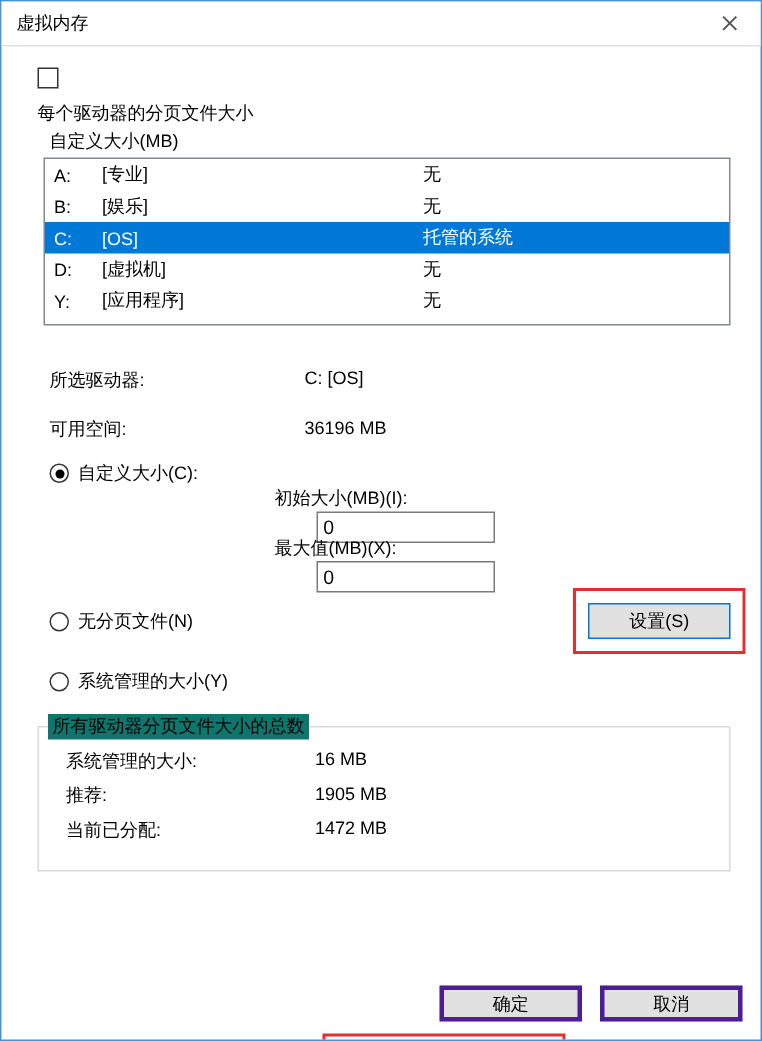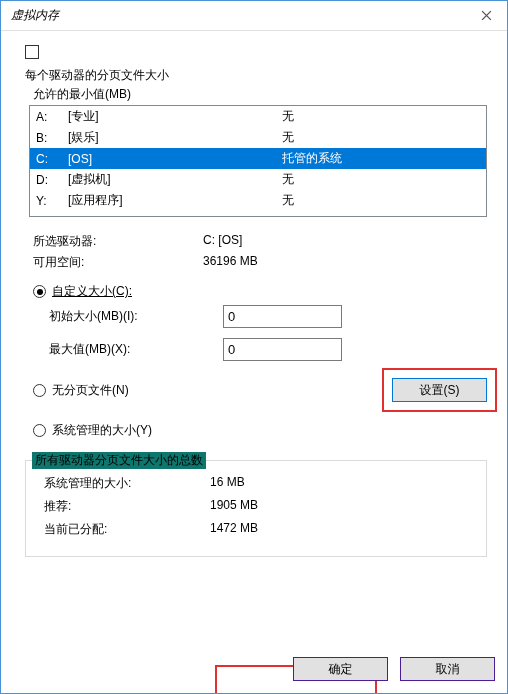--- a/index.html
+++ b/index.html
@@ -1,50 +1,50 @@
 <!DOCTYPE html>
 <html><head>
 <meta charset="utf-8">
 <style>
 * { box-sizing: border-box; margin: 0; padding: 0; font-family: "Microsoft YaHei", "Segoe UI", sans-serif; font-size: 12px; }
 body { background: #fff; width: 508px; height: 694px; border: 1px solid #4a92d6; overflow: hidden; }
 .titlebar { height: 30px; background: #fff; border-bottom: 1px solid #e0e0e0; display: flex; align-items: center; padding: 0 0 0 10px; }
-.titlebar-title { flex: 1; font-size: 12px; color: #000; font-style: italic; }
+.titlebar-title { flex: 1; font-size: 12px; color: #000; }
 .close-btn { width: 46px; height: 30px; display: flex; align-items: center; justify-content: center; font-size: 15px; }
 .close-btn svg { stroke: #555; }
 .content { padding: 14px 18px 10px 18px; }
 .chk-row { display: flex; align-items: center; margin-bottom: 8px; padding-left: 6px; }
 .chk { width: 14px; height: 14px; border: 1px solid #333; margin-right: 6px; }
 .section-lbl { margin: 6px 0 2px 6px; }
 .drives-headers { display: flex; padding: 0 6px 0 14px; margin-top: 2px; }
 .dh1 { width: 218px; }
 .dh2 { flex: 1; }
 .drives-box { border: 1px solid #828790; margin: 2px 4px 0 10px; height: 112px; overflow: hidden; background: #fff; }
 .drow { display: flex; padding: 1px 0 1px 6px; height: 21px; align-items: center; }
 .drow.sel { background: #0078d7; color: #fff; }
 .dcol1 { width: 32px; }
 .dcol2 { width: 214px; }
 .dcol3 { flex: 1; }
 .gap { height: 16px; }
-.info-row { display: flex; padding: 0 0 4px 14px; }
+.info-row { display: flex; padding: 0 0 4px 14px; margin-top: 12px; }
 .info-l { width: 170px; }
-.radio-row { display: flex; align-items: center; padding: 0 0 0 14px; margin-top: 6px; text-decoration: underline; }
+.radio-row { display: flex; align-items: center; padding: 0 0 0 14px; margin-top: 6px; }
 .radio { width: 13px; height: 13px; border: 1px solid #333; border-radius: 50%; margin-right: 6px; position: relative; }
 .radio.on::after { content: ""; position: absolute; left: 2.5px; top: 2.5px; width: 6px; height: 6px; border-radius: 50%; background: #000; }
 .redbox1 { border: 2px solid #e03030; position: absolute; left: 196px; top: 365px; width: 162px; height: 80px; }
 .custom-grid { position: relative; }
-.cr { display: flex; align-items: center; padding: 0 0 0 30px; height: 33px; }
+.cr { display: flex; align-items: center; padding: 0 0 0 30px; height: 33px; flex-direction: column; }
 .cr-label { width: 174px; }
 .ti { border: 1px solid #7a7a7a; width: 119px; height: 23px; padding: 2px 4px; font-size: 13px; background: #fff; }
 .lower-row { display: flex; align-items: center; padding: 0 0 0 14px; margin-top: 12px; height: 24px; }
 .lower-row.with-btn { justify-content: flex-start; }
 .set-btn-wrap { margin-left: auto; margin-right: 4px; position: relative; }
 .redbox2 { border: 2px solid #e03030; position: absolute; left: -10px; top: -10px; right: -10px; bottom: -10px; pointer-events: none; }
 .btn { border: 1px solid #0078d7; background: #e1e1e1; width: 95px; height: 24px; display: flex; align-items: center; justify-content: center; }
-.btn.plain { border: 1px solid #4c1d95; }
+.btn.plain { border: 3px solid #4c1d95; }
 .group { border: 1px solid #d9d9d9; margin: 18px 4px 0 6px; padding: 12px 10px 14px 10px; position: relative; }
 .group-title { position: absolute; top: -9px; left: 6px; background: #0f766e; padding: 0 3px; }
 .tot-row { display: flex; padding: 2px 0 4px 8px; }
 .tot-l { width: 166px; }
 .footer { position: absolute; right: 14px; bottom: 14px; display: flex; gap: 12px; }
 .wrap { position: relative; width: 508px; height: 694px; }
 </style>
 </head>
 <body>
 <div class="wrap">
@@ -60,21 +60,21 @@
 
 <div class="content">
 
   <div class="chk-row">
     <div class="chk"></div>
   </div>
 
   <div class="section-lbl">每个驱动器的分页文件大小</div>
 
   <div class="drives-headers">
-    <span class="dh2">允许的最小值(MB)</span>
+    <span class="dh2">自定义大小(MB)</span>
   </div>
 
   <div class="drives-box">
     <div class="drow">
       <span class="dcol1">A:</span>
       <span class="dcol2">[专业]</span>
       <span class="dcol3">无</span>
     </div>
     <div class="drow">
       <span class="dcol1">B:</span>

